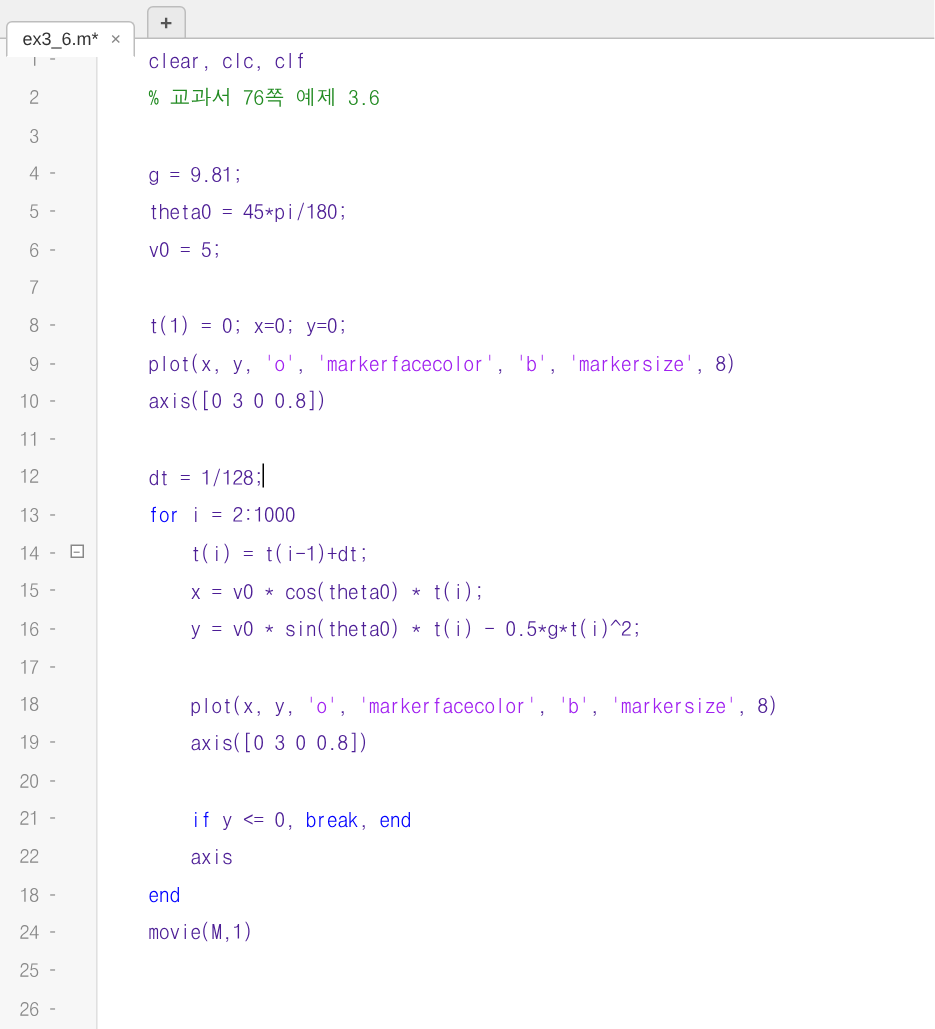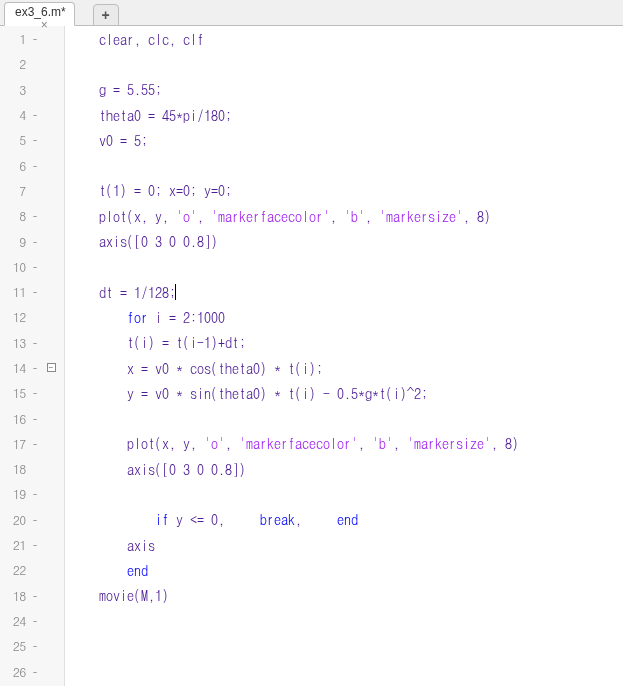--- a/index.html
+++ b/index.html
@@ -21,27 +21,26 @@
   }
   .tab {
     display: flex;
     align-items: center;
     background: #fff;
     border: 1px solid #bdbdbd;
     border-bottom: 1px solid #fff;
     border-radius: 4px 4px 0 0;
     padding: 2px 8px 2px 10px;
     height: 24px;
-    margin-right: 16px;
+    margin-right: 6px;
     font-size: 12px;
     color: #333;
     cursor: pointer;
     position: relative;
-    top: 1px;
-    flex-direction: column;
+    top: 13px;
   }
   .tab .close {
     margin-left: 8px;
     font-size: 12px;
     color: #888;
     cursor: pointer;
     line-height: 1;
   }
   .tab-new {
     display: flex;
@@ -115,21 +114,21 @@
   }
   .cline {
     height: 25.3px;
     display: flex;
     align-items: center;
     white-space: pre;
     color: #000;
   }
   .tok-comment { color: #228b22; }
   .tok-string  { color: #a020f0; }
-  .tok-keyword { color: #0000ff; margin-left: 28px; }
+  .tok-keyword { color: #0000ff; }
   .tok-plain   { color: #4c1d95; }
   .cursor {
     display: inline-block;
     border-left: 1px solid #000;
     height: 16px;
     vertical-align: middle;
     margin-left: -1px;
   }
 </style>
 </head>
@@ -273,22 +272,23 @@
         <span class="fold"></span>
       </div>
       <div class="gline">
         <span class="lnum">26</span>
         <span class="exec">–</span>
         <span class="fold"></span>
       </div>
     </div>
   <div class="code" id="code">
       <div class="cline"><span class="tok-plain">    clear, clc, clf</span></div>
-      <div class="cline"><span class="tok-plain"></span></div>
-      <div class="cline"><span class="tok-plain">    g = 5.55;</span></div>
+      <div class="cline"><span class="tok-comment">    % 교과서 76쪽 예제 3.6</span></div>
+      <div class="cline"><span class="tok-plain"></span></div>
+      <div class="cline"><span class="tok-plain">    g = 9.81;</span></div>
       <div class="cline"><span class="tok-plain">    theta0 = 45*pi/180;</span></div>
       <div class="cline"><span class="tok-plain">    v0 = 5;</span></div>
       <div class="cline"><span class="tok-plain"></span></div>
       <div class="cline"><span class="tok-plain">    t(1) = 0; x=0; y=0;</span></div>
       <div class="cline"><span class="tok-plain">    plot(x, y, </span><span class="tok-string">'o'</span><span class="tok-plain">, </span><span class="tok-string">'markerfacecolor'</span><span class="tok-plain">, </span><span class="tok-string">'b'</span><span class="tok-plain">, </span><span class="tok-string">'markersize'</span><span class="tok-plain">, 8)</span></div>
       <div class="cline"><span class="tok-plain">    axis([0 3 0 0.8])</span></div>
       <div class="cline"><span class="tok-plain"></span></div>
       <div class="cline"><span class="tok-plain">    dt = 1/128;</span><span class="cursor"></span></div>
       <div class="cline"><span class="tok-plain">    </span><span class="tok-keyword">for</span><span class="tok-plain"> i = 2:1000</span></div>
       <div class="cline"><span class="tok-plain">        t(i) = t(i-1)+dt;</span></div>

